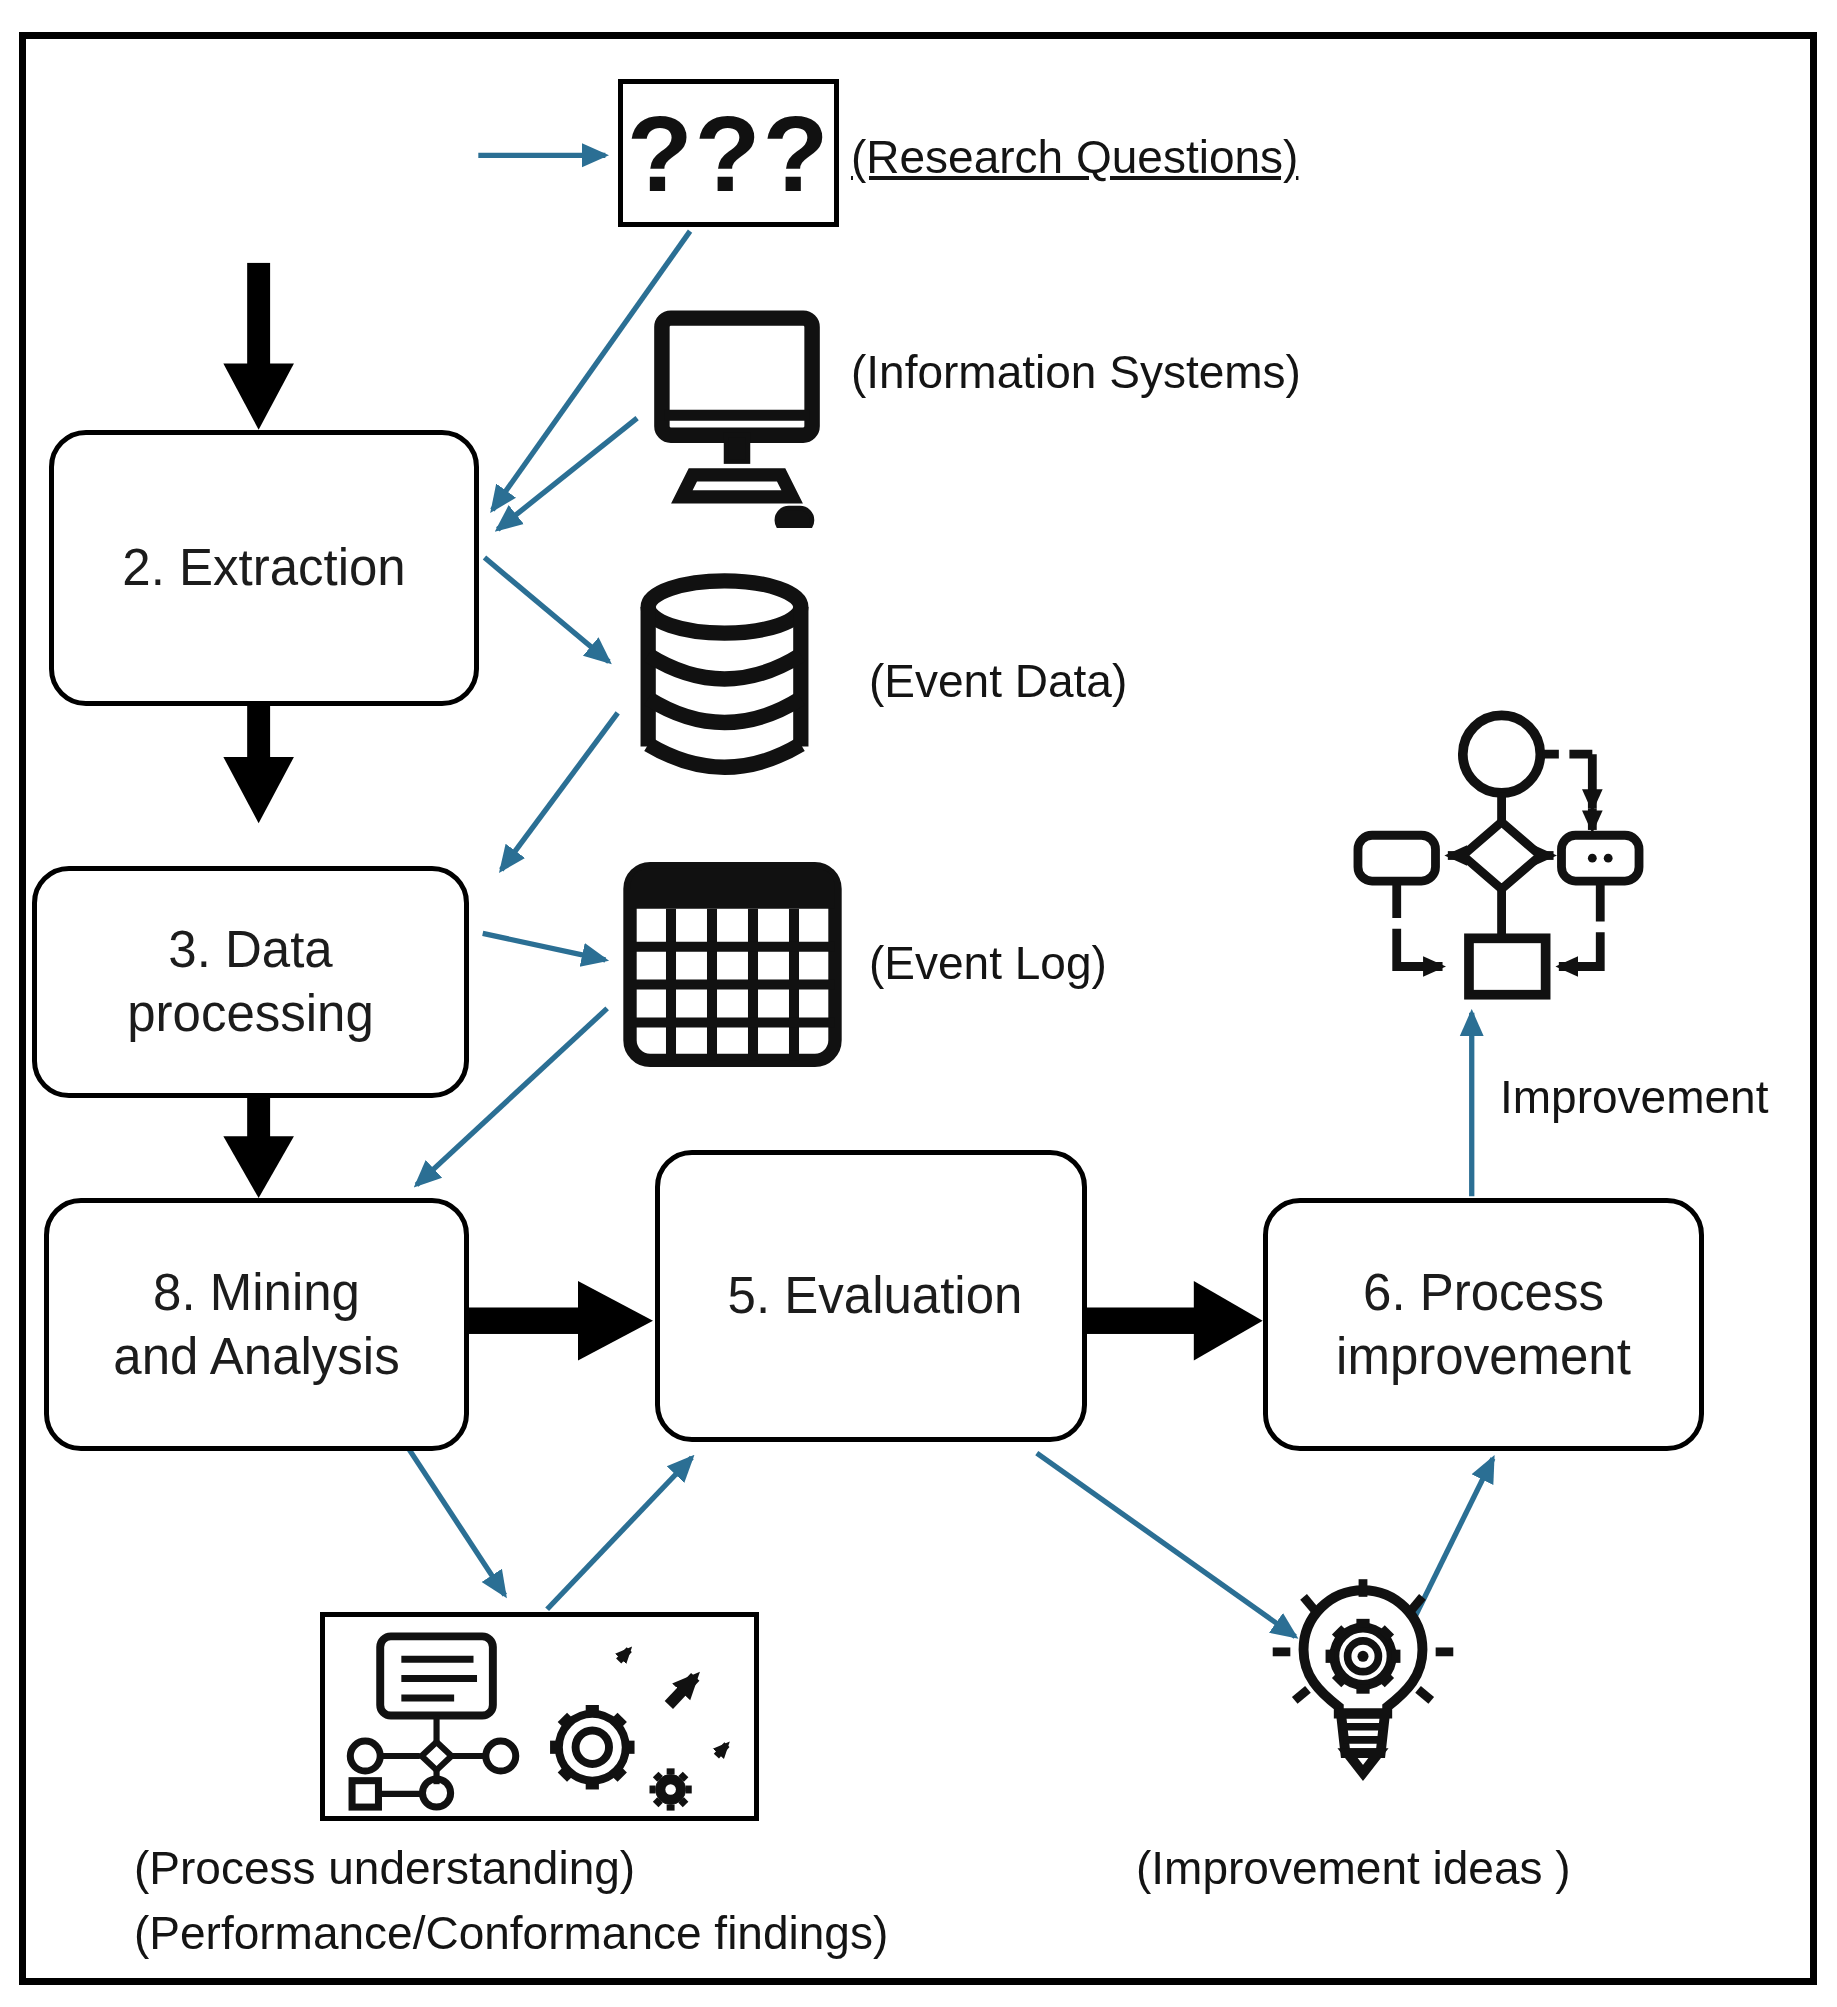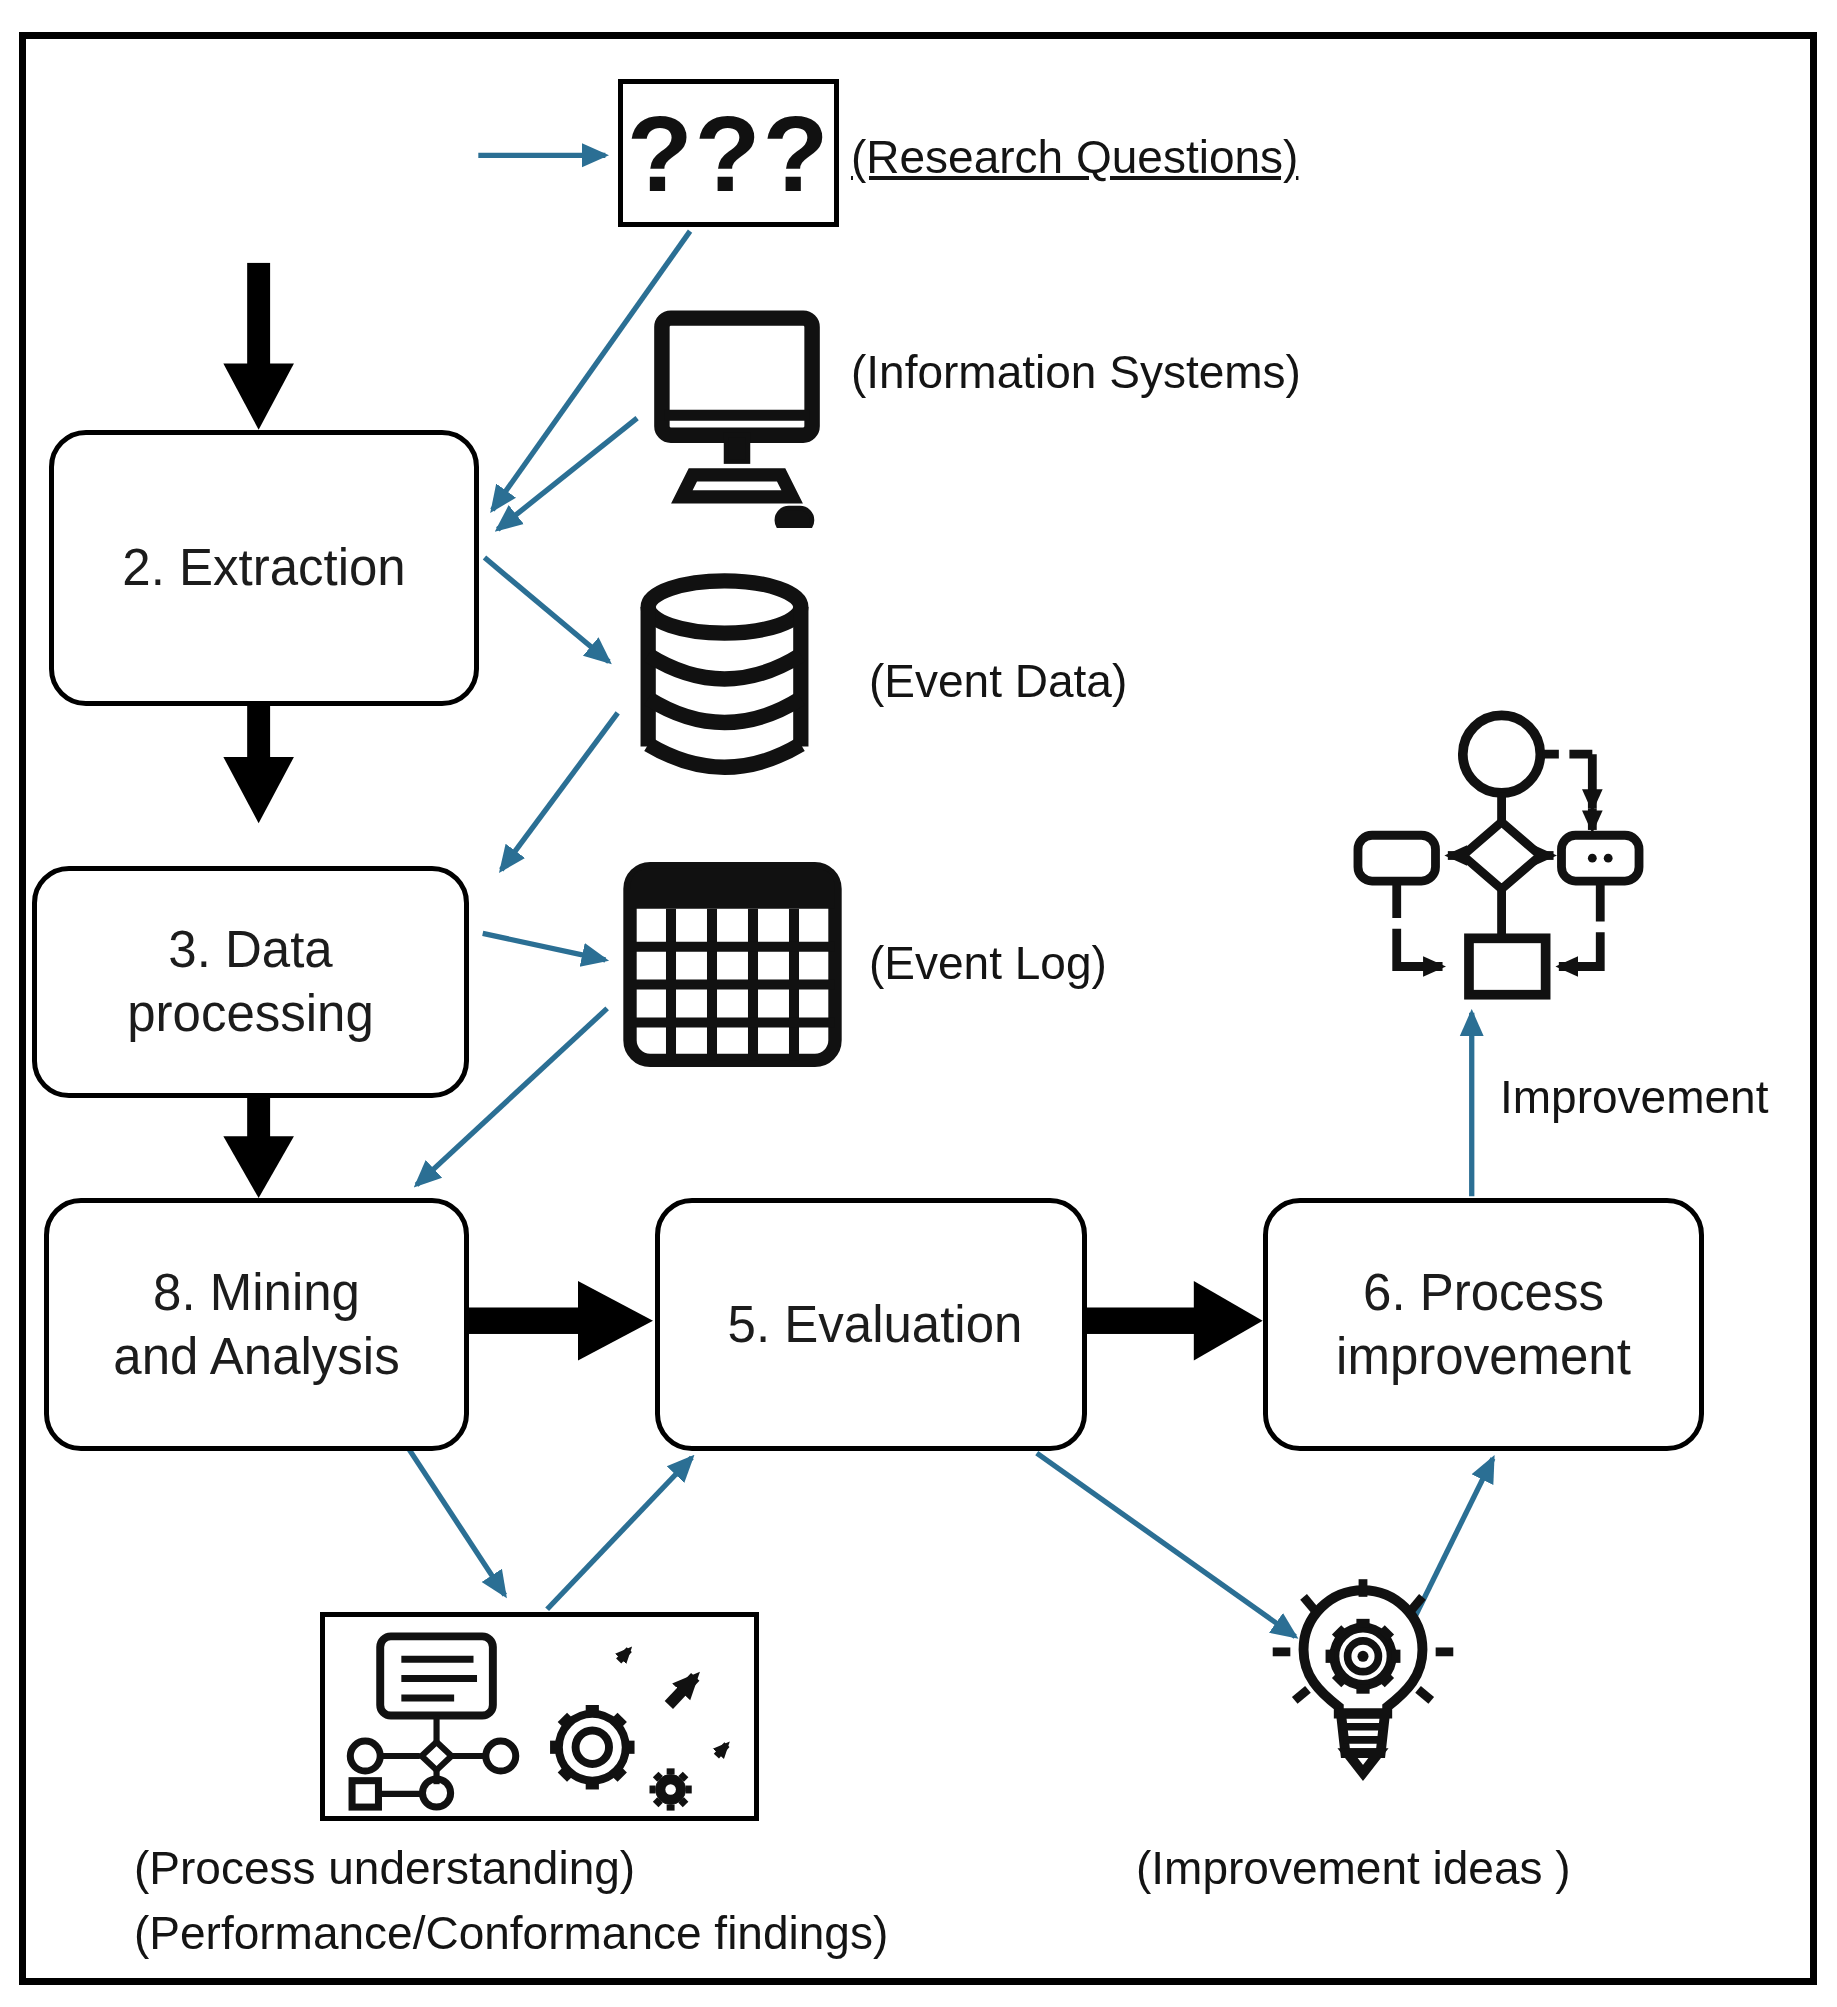--- a/index.html
+++ b/index.html
@@ -65,21 +65,21 @@
     <span>2. Extraction</span>
   </div>
   <div class="node" style="left:32px;top:825px;width:437px;height:232px;margin-top:41px;">
     <span>3. Data
 processing</span>
   </div>
   <div class="node" style="left:44px;top:1198px;width:425px;height:253px;">
     <span>8. Mining
 and Analysis</span>
   </div>
-  <div class="node" style="left:655px;top:1198px;width:432px;height:253px;padding-left:8px;">
+  <div class="node" style="left:655px;top:1150px;width:432px;height:292px;padding-left:8px;">
     <span>5. Evaluation</span>
   </div>
   <div class="node" style="left:1263px;top:1198px;width:441px;height:253px;">
     <span>6. Process
 improvement</span>
   </div>
 
   <div class="qbox" style="left:618px;top:79px;width:221px;height:148px;">
     <span>???</span>
   </div>

